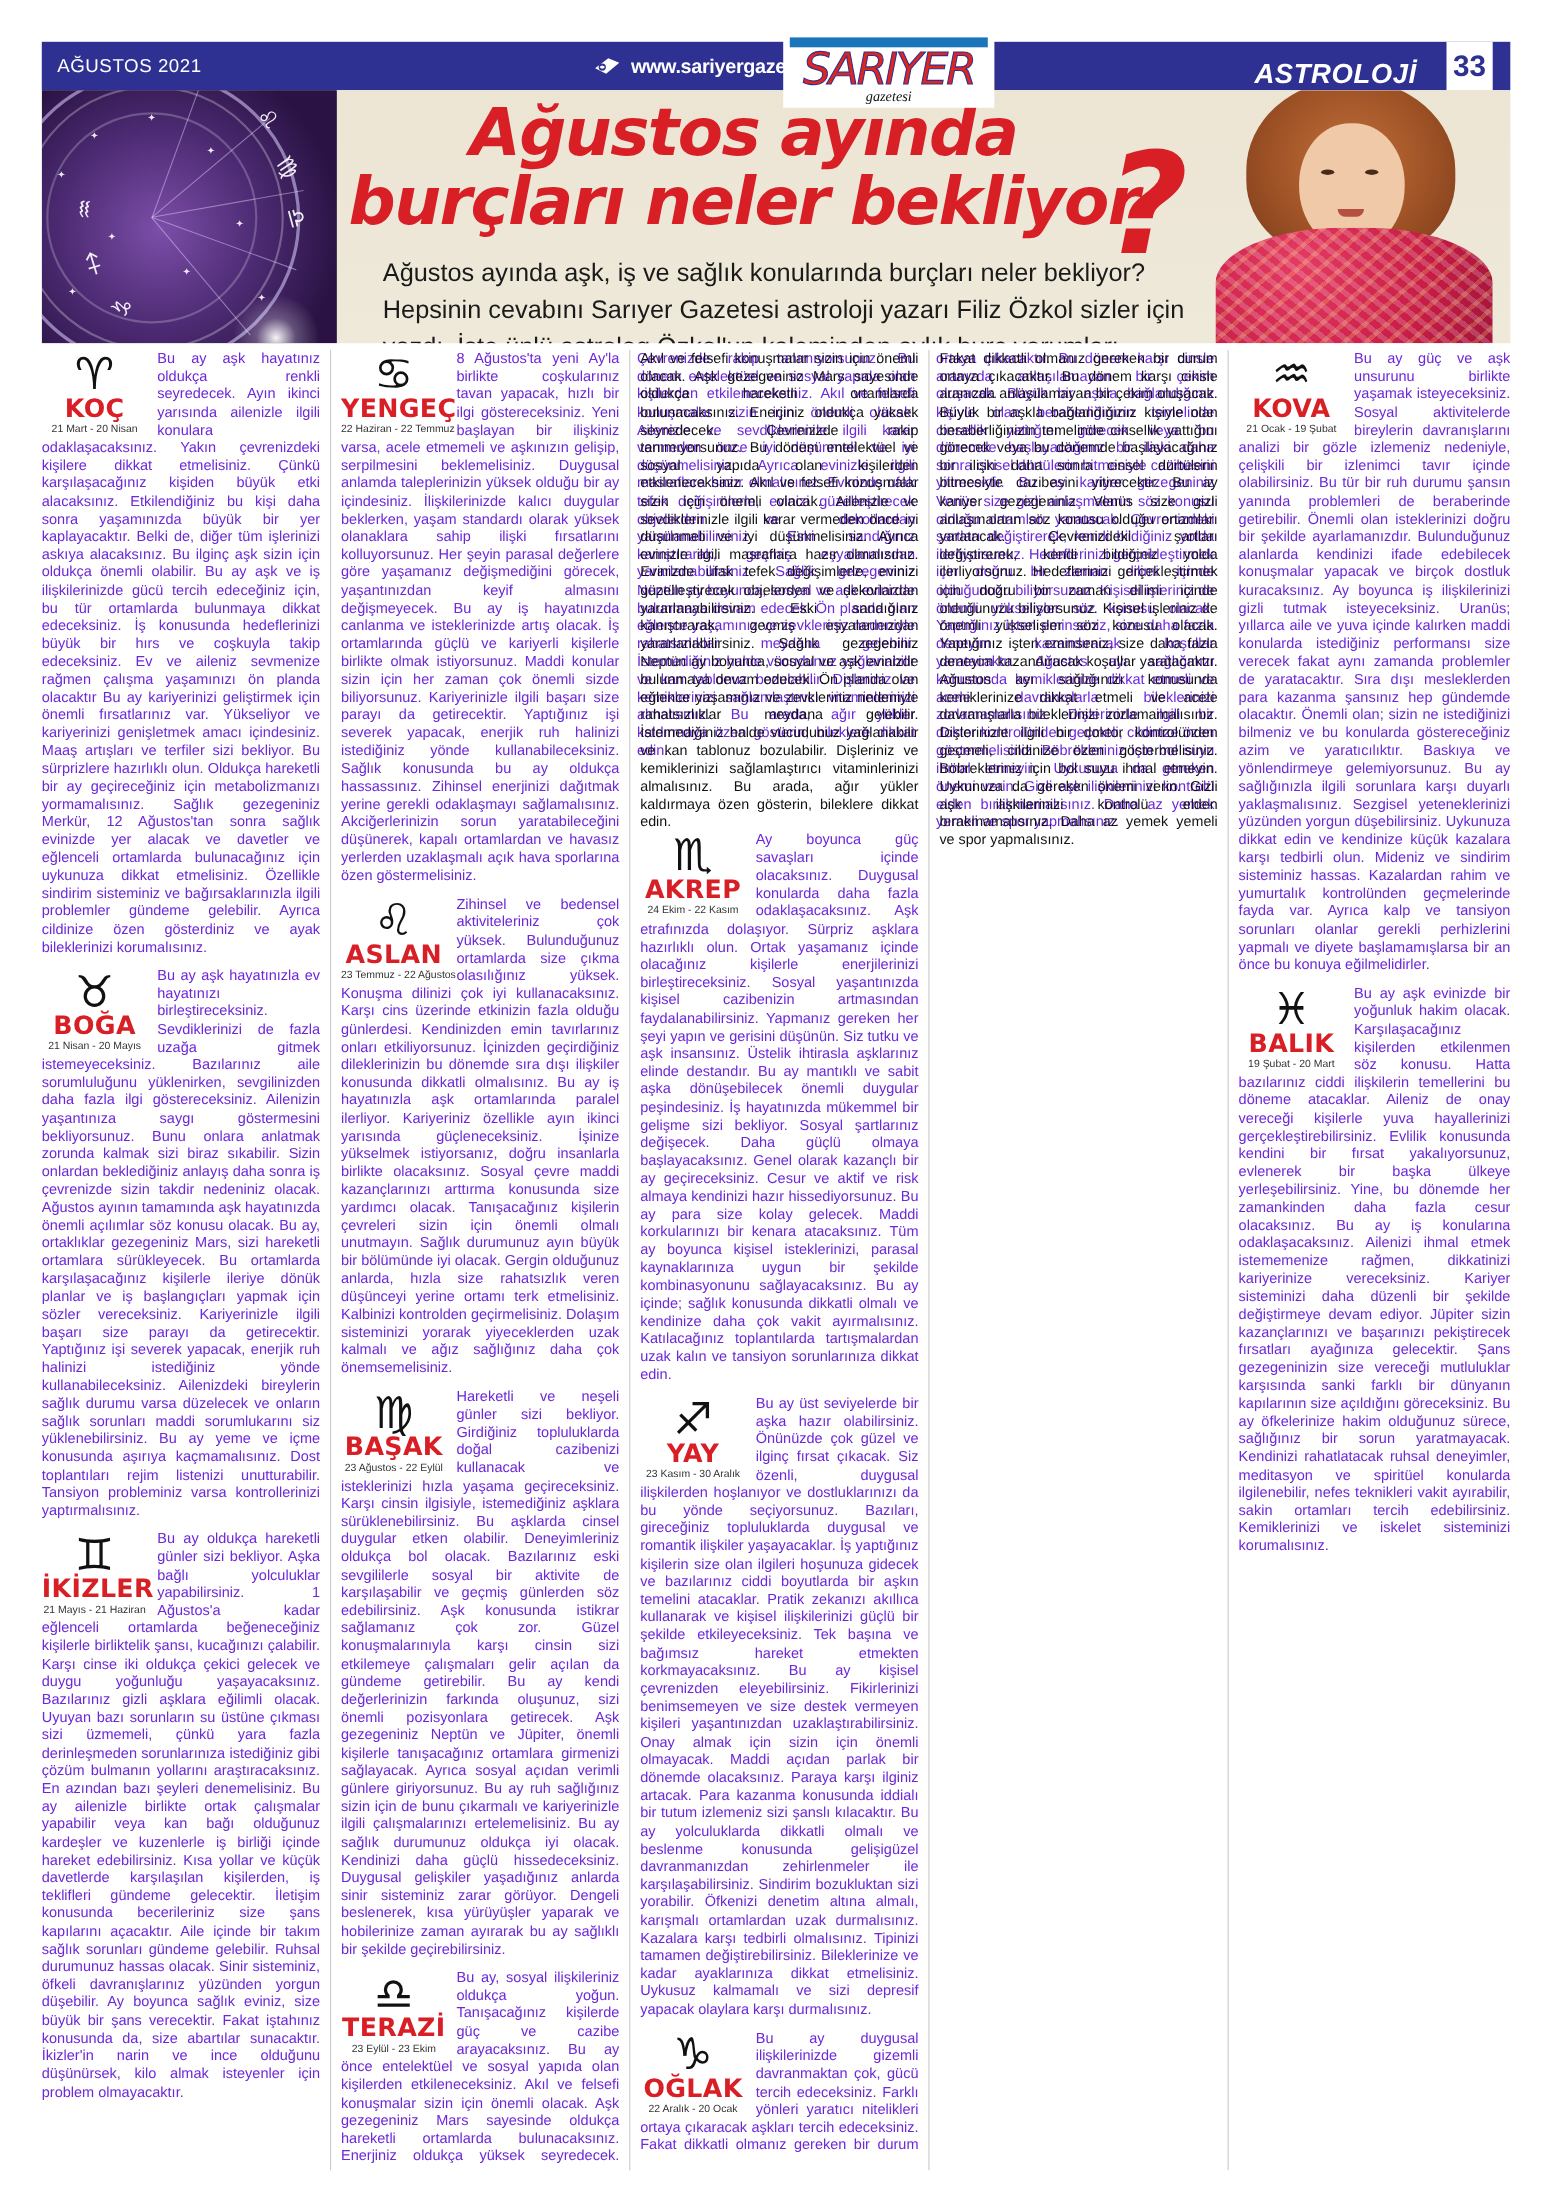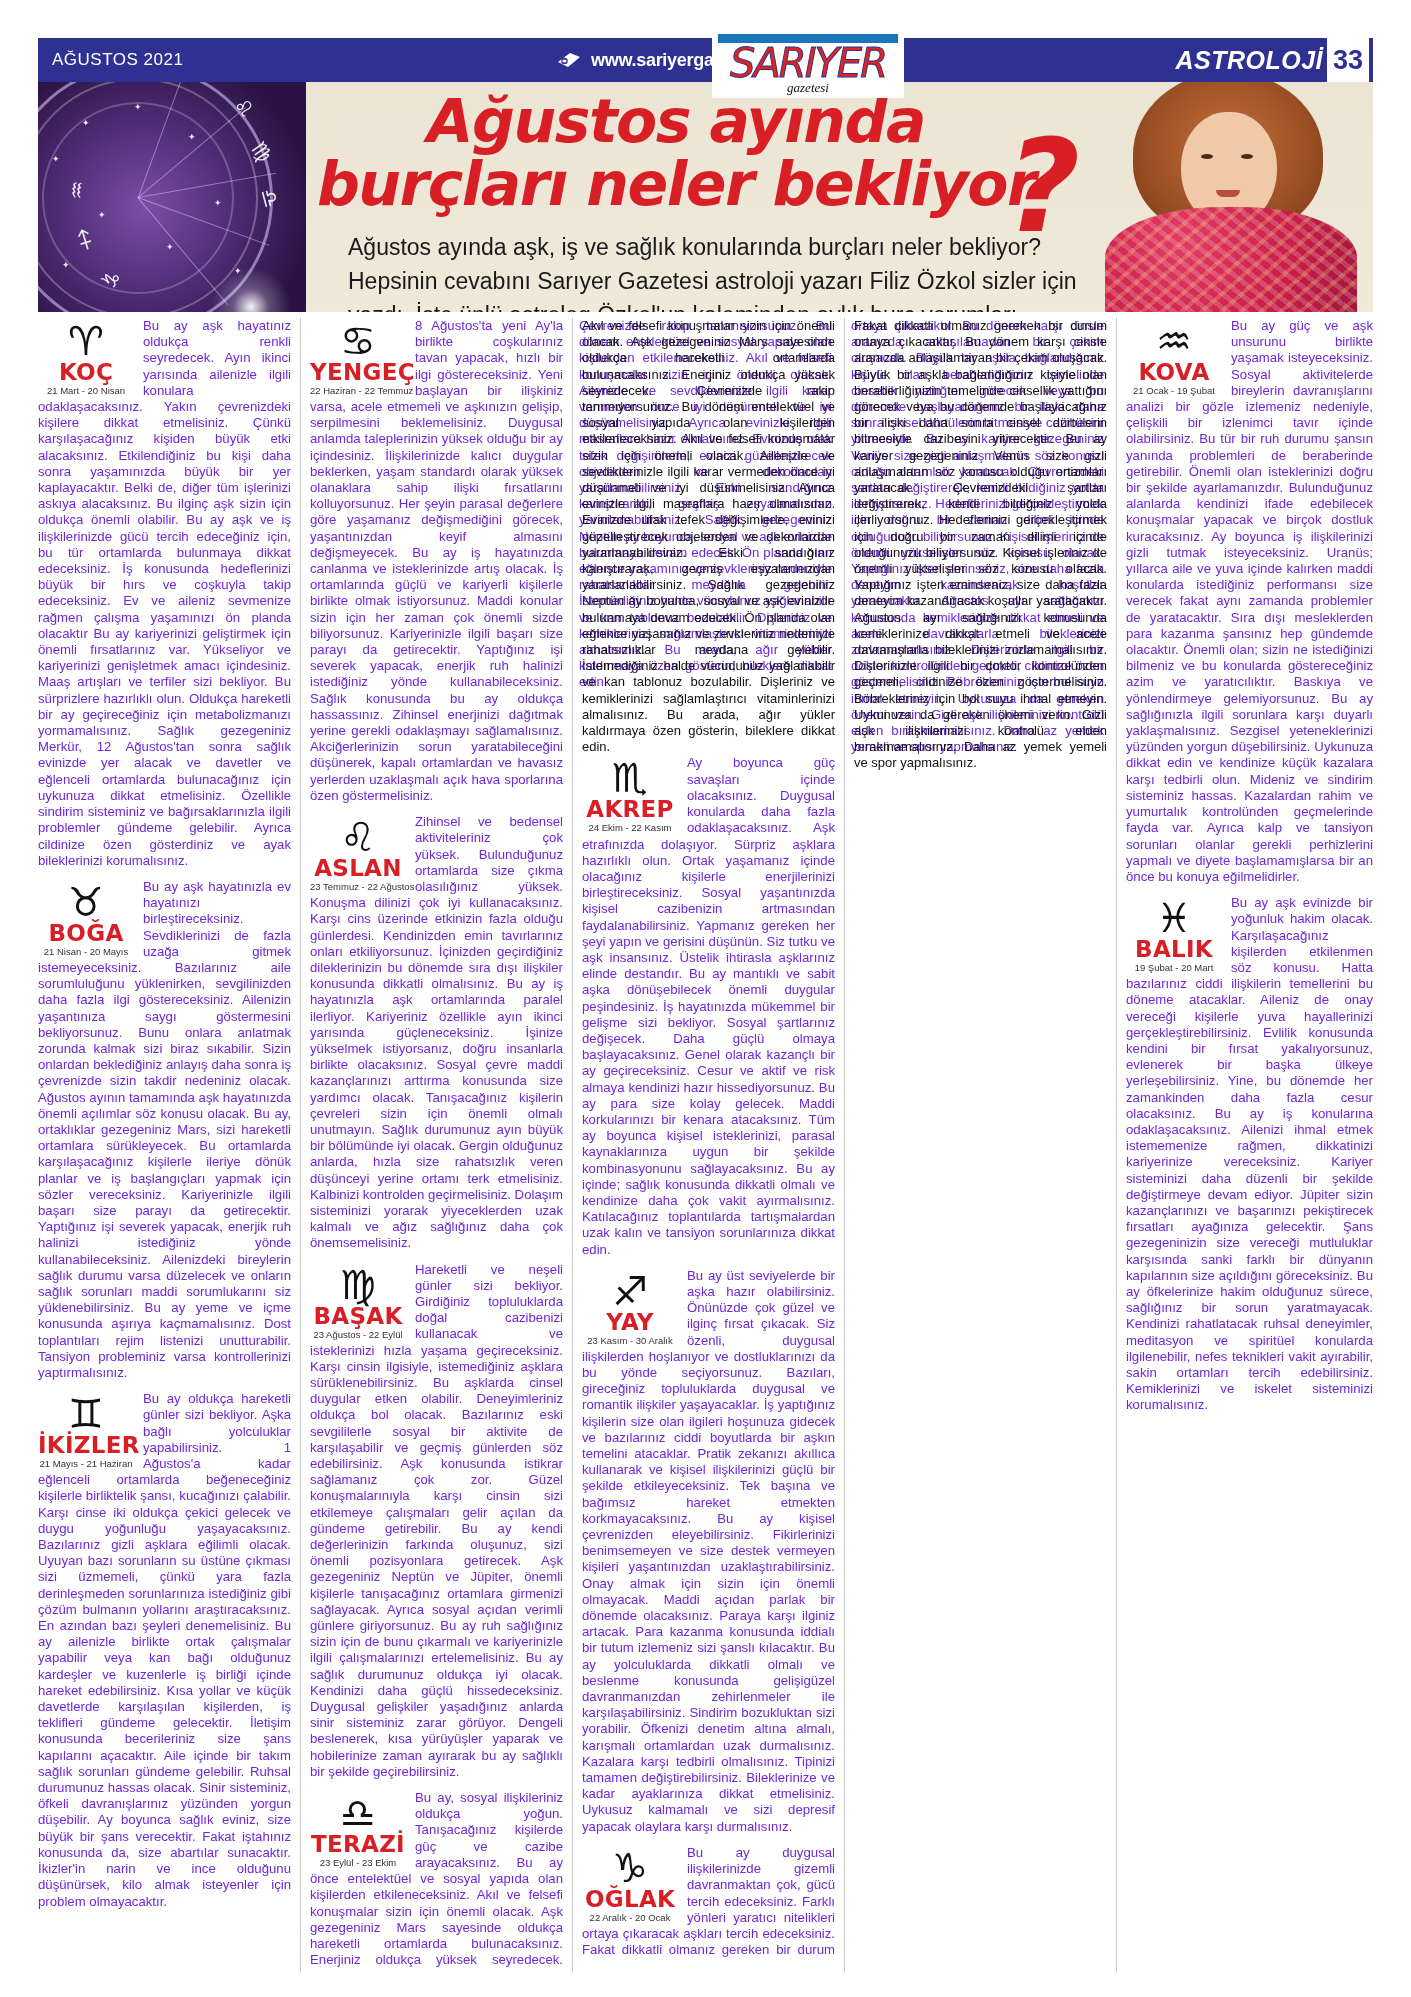--- a/index.html
+++ b/index.html
@@ -39,21 +39,21 @@
   .logo-word {
     font-family:"DejaVu Sans", sans-serif;
     font-weight:400; font-style:italic; font-size:40px; color:#e1251b;
     letter-spacing:-2px; line-height:40px;
     -webkit-text-stroke:1px #2e3192;
   }
   .logo-sub {
     font-family:"Liberation Serif", serif;
     font-style:italic; font-size:13px; color:#111; margin-top:-3px;
   }
-  .mh-right { display:flex; align-items:center; gap:4px; padding-right:4px; }
+  .mh-right { display:flex; align-items:flex-end; gap:27px; padding-right:16px; }
   .mh-section {
     color:#fff; font-size:25px; font-weight:700; font-style:italic; letter-spacing:.5px;
   }
   .mh-page {
     background:#fff; color:#2e3192; font-size:27px; font-weight:700;
     width:42px; height:44px; display:flex; align-items:center; justify-content:center;
   }
 
   
   .hero {

